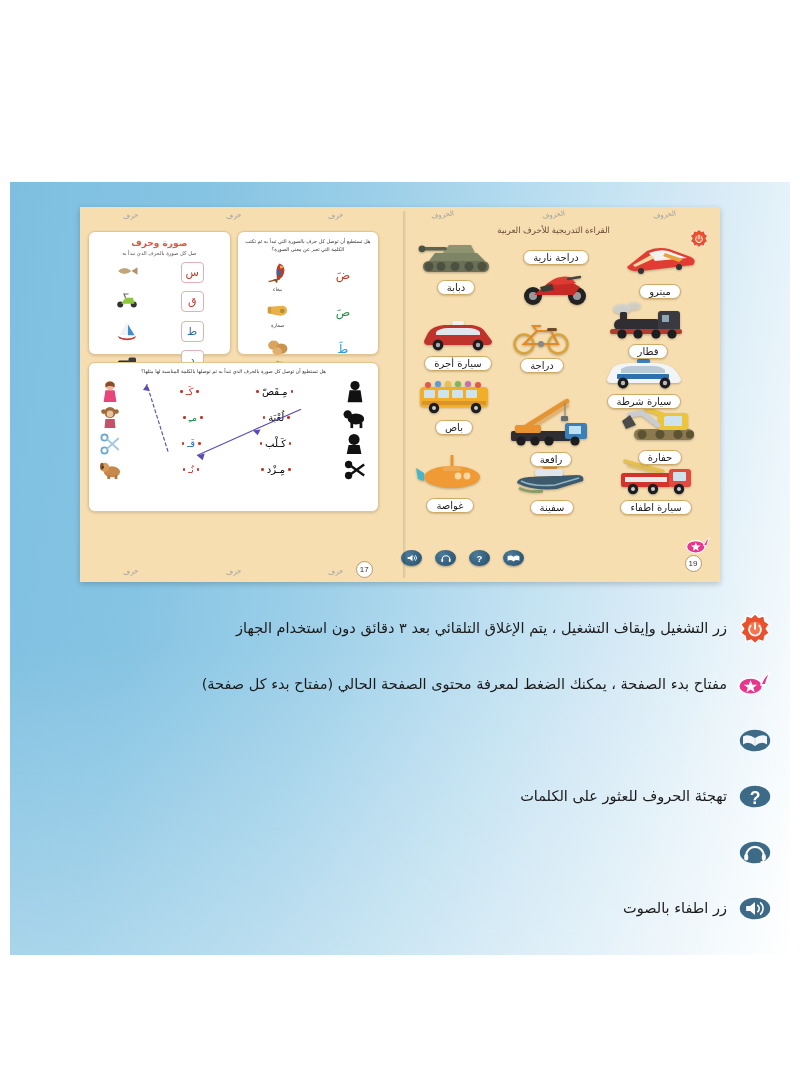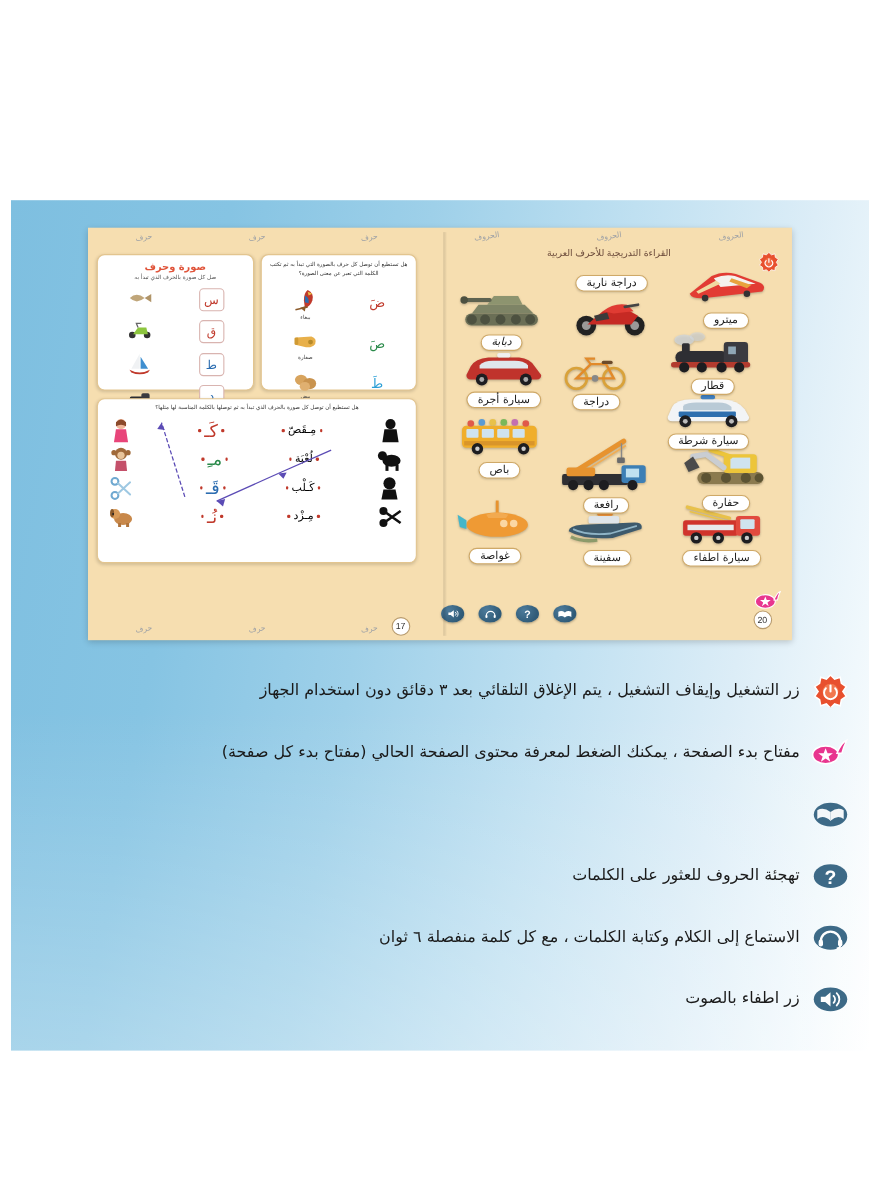--- a/index.html
+++ b/index.html
@@ -274,21 +274,21 @@
   }
   .match-row{
     display:flex;
     flex-direction:row-reverse;
     align-items:center;
     justify-content:space-between;
     height:26px;
     padding:0 4px;
   }
   .m-syll{
-    font-size:16px;
+    font-size:10px;
     font-family:"DejaVu Sans", sans-serif;
     direction:rtl;
   }
   .m-word{
     font-size:10px;
     font-family:"DejaVu Sans", sans-serif;
     direction:rtl;
   }
   .dot{
     width:2.5px;height:2.5px;border-radius:50%;
@@ -388,21 +388,21 @@
             <path d="M6 26 L26 10 Q36 5 48 8 L70 16 Q76 19 72 24 L20 30 Q8 31 6 26 Z" fill="#e23b33"></path>
             <path d="M28 12 Q38 8 47 10 L66 17 L34 20 Z" fill="#f4f2ee"></path>
             <path d="M12 24 L30 14 L34 17 L14 26 Z" fill="#f0d9a0"></path>
             <path d="M44 12 L62 18 L58 21 L42 15 Z" fill="#e8a33d"></path>
             <circle cx="20" cy="30" r="3" fill="#333"></circle>
               <circle cx="58" cy="26" r="3" fill="#333"></circle>
           </svg>
           <span class="cap">ميترو</span>
         </div>
 
-        <div class="veh" style="right:208px; top:24px; position:absolute;font-style:italic;">
+        <div class="veh" style="right:208px; top:0; position:absolute;">
           <svg class="pic" width="82" height="40" viewBox="0 0 82 40">
             <rect x="8" y="24" width="66" height="11" rx="5.5" fill="#6b6f56"></rect>
             <circle cx="14" cy="29.5" r="4.5" fill="#4d5140"></circle>
               <circle cx="26" cy="29.5" r="4.5" fill="#4d5140"></circle>
             <circle cx="40" cy="29.5" r="4.5" fill="#4d5140"></circle>
               <circle cx="54" cy="29.5" r="4.5" fill="#4d5140"></circle>
             <circle cx="67" cy="29.5" r="4.5" fill="#4d5140"></circle>
             <path d="M14 24 L20 16 L62 16 L70 24 Z" fill="#7e8466"></path>
             <path d="M28 16 L34 8 L56 8 L60 16 Z" fill="#8d946f"></path>
             <rect x="6" y="10" width="26" height="3.6" rx="1.8" fill="#5e6350"></rect>
@@ -597,21 +597,21 @@
 
         <div class="star-key">
           <svg width="26" height="17" viewBox="0 0 40 26">
             <ellipse cx="15" cy="15" rx="14" ry="9.5" fill="#e8368f" stroke="#fff" stroke-width="1.6"></ellipse>
             <path d="M27 13 Q31 3 36 1 Q33 7 32 13 Z" fill="#e8368f" stroke="#fff" stroke-width="1.4"></path>
             <path d="M15 8 L17 13 L22.5 13 L18 16.4 L19.8 21.5 L15 18.3 L10.2 21.5 L12 16.4 L7.5 13 L13 13 Z" fill="#fff"></path>
           </svg>
         </div>
 
         <div class="page-num-badge">
-          <span class="pnum">20</span>
+          <span class="pnum">19</span>
         </div>
       </div>
     </div>
 
     <div class="page page-right">
 
       <div class="doodle-row" style="top:5px;">
         <span class="doodle">حرف</span>
         <span class="doodle">حرف</span>
         <span class="doodle">حرف</span>
@@ -872,21 +872,20 @@
     <div class="legend-row">
       <span class="legend-icon">
         <svg viewBox="0 0 40 30" width="32" height="25">
           <ellipse cx="20" cy="15" rx="19" ry="13.5" fill="#3d6a87"></ellipse>
           <path d="M9 19 A11 11 0 0 1 31 19" stroke="#fff" stroke-width="2.6" fill="none"></path>
           <rect x="6.5" y="17" width="5" height="8" rx="2.5" fill="#fff"></rect>
           <rect x="28.5" y="17" width="5" height="8" rx="2.5" fill="#fff"></rect>
           <path d="M31 24 Q31 27 27 27" stroke="#fff" stroke-width="2" fill="none"></path>
         </svg>
       </span>
-      <span class="legend-text">الاستماع إلى الكلام وكتابة الكلمات ، مع كل كلمة منفصلة ٦ ثوان</span>
     </div>
 
     <div class="legend-row">
       <span class="legend-icon">
         <svg viewBox="0 0 40 30" width="32" height="25">
           <ellipse cx="20" cy="15" rx="19" ry="13.5" fill="#3d6a87"></ellipse>
           <path d="M9 12 L14 12 L20 7 L20 23 L14 18 L9 18 Z" fill="#fff"></path>
           <path d="M23.5 11 A5.5 5.5 0 0 1 23.5 19" stroke="#fff" stroke-width="2" fill="none" stroke-linecap="round"></path>
           <path d="M27 8 A9.5 9.5 0 0 1 27 22" stroke="#fff" stroke-width="2" fill="none" stroke-linecap="round"></path>
         </svg>

